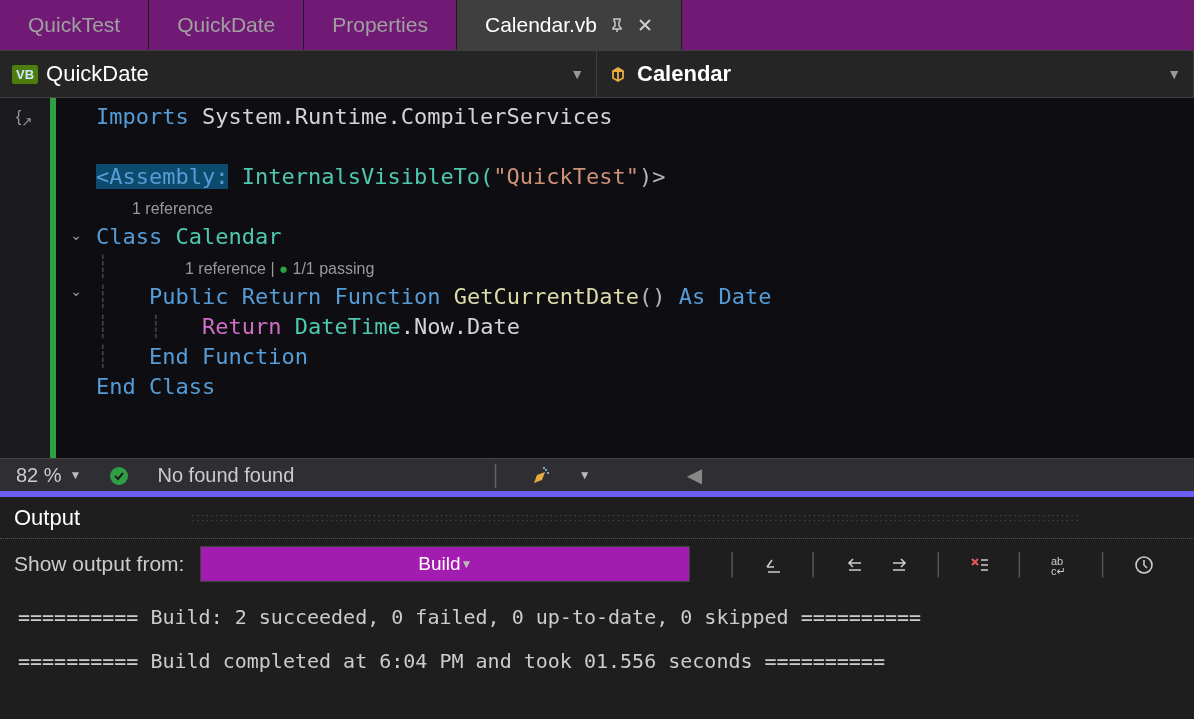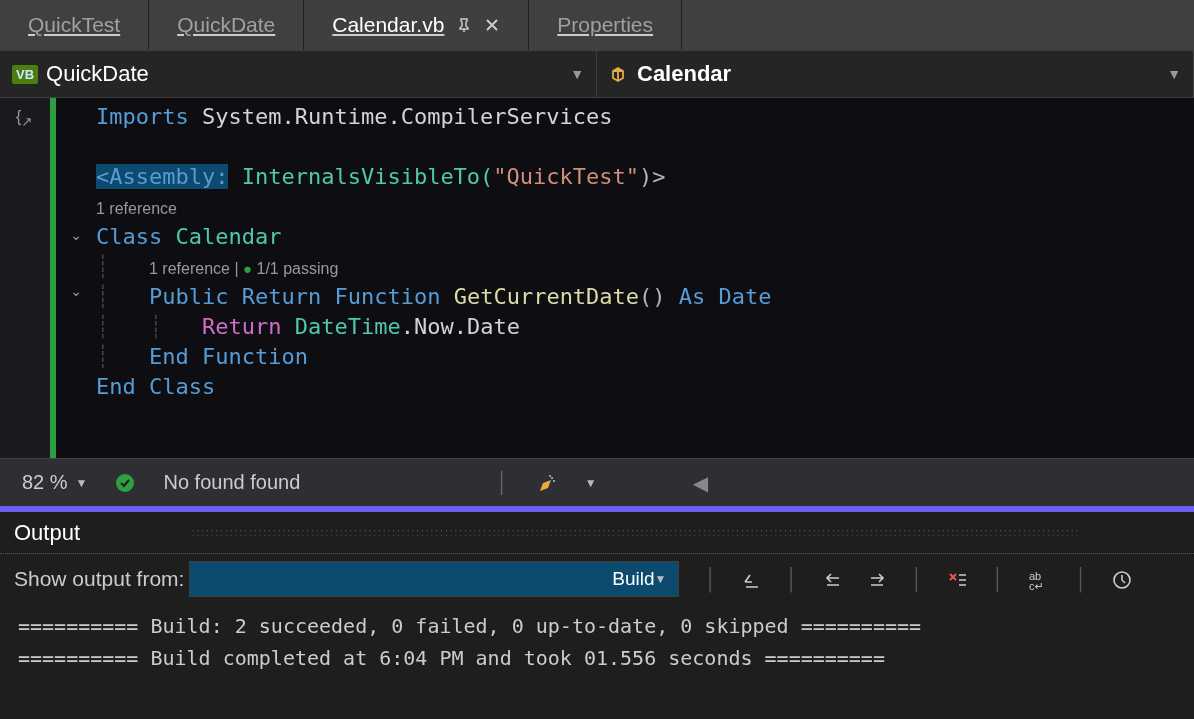--- a/index.html
+++ b/index.html
@@ -6,23 +6,22 @@
 body {
   width: 1194px;
   height: 719px;
   background: #1e1e1e;
   font-family: "Segoe UI", sans-serif;
   color: #cccccc;
   overflow: hidden;
 }
 .tabs-bar {
   display: flex;
-  background: #404040;
+  background: #701a75;
   height: 50px;
-  text-decoration: underline;
 }
 .tab {
   padding: 0 28px;
   height: 50px;
   display: flex;
   align-items: center;
   font-size: 21px;
   color: #a0a0a0;
   border-right: 1px solid #1e1e1e;
   cursor: pointer;
@@ -83,29 +82,29 @@
   padding-top: 4px;
   white-space: pre;
   color: #d4d4d4;
 }
 .kw { color: #569cd6; }
 .cls { color: #4ec9b0; margin-top: 8px; }
 .str { color: #ce9178; }
 .fn { color: #dcdcaa; }
 .punc { color: #b4b4b4; }
 .sel { background: #0c4a6e; }
-.codelens { font-family: "Segoe UI", sans-serif; font-size: 16px; color: #999; line-height: 26px; }
+.codelens { font-family: "Segoe UI", sans-serif; font-size: 16px; color: #999; line-height: 26px; margin-left: 36px; }
 .pass-icon { color: #2ea043; font-size: 15px; }
 .guide { color: #404040; }
 .status-bar {
-  height: 48px;
+  height: 33px;
   background: #2f2f33;
   display: flex;
   align-items: center;
-  padding: 0 22px;
+  padding: 0 16px;
   gap: 28px;
   border-top: 1px solid #444;
   font-size: 20px;
 }
 .zoom-dd { display: flex; align-items: center; gap: 8px; cursor: pointer; }
 .chev-dn { font-size: 12px; color: #bbb; }
 .ok-icon { color: #2ea043; font-size: 18px; }
 .divider-v { color: #666; }
 .purple-bar { height: 6px; background: #6b5ef5; }
 .output-panel { background: #1e1e1e; }
@@ -118,66 +117,66 @@
   color: #ffffff;
   border-bottom: 1px dotted #555;
   text-align: center;
 }
 .output-header .dots { flex: 1; overflow: hidden; color: #555; letter-spacing: 2px; font-size: 10px; margin-left: 12px; white-space: nowrap; }
 .output-toolbar {
   height: 50px;
   display: flex;
   align-items: center;
   padding: 0 14px;
-  gap: 5px;
+  gap: 16px;
   font-size: 21px;
 }
 .output-select {
-  background: #0c4a6e;
+  background: #a21caf;
   border: 1px solid #3f3f3f;
   color: #fff;
   font-size: 19px;
   padding: 6px 12px;
   width: 490px;
   display: flex;
-  justify-content: flex-end;
+  justify-content: center;
   align-items: center;
   cursor: pointer;
 }
 .toolbar-icons { display: flex; gap: 24px; align-items: center; color: #ccc; margin-left: 20px; }
 .toolbar-icons span { cursor: pointer; }
 .sep { color: #555; }
 .output-text {
   font-family: Consolas, monospace;
   font-size: 20px;
-  line-height: 32px;
+  line-height: 44px;
   color: #cccccc;
   padding: 6px 18px;
   white-space: pre;
 }
 svg { display: inline-block; vertical-align: middle; }
 </style>
 </head>
 <body>
 
 <div class="tabs-bar">
   <div class="tab">QuickTest</div>
   <div class="tab">QuickDate</div>
+  <div class="tab">Properties</div>
   <div class="tab active">
     <span>Calendar.vb</span>
     <span class="tab-icons">
       <svg width="16" height="16" viewBox="0 0 16 16">
           <path fill="none" stroke="#ccc" stroke-width="1.5" d="M5 2h6v2l-1 1v4l2 2v1H4v-1l2-2V5L5 4z M8 12v3"></path>
         </svg>
       <svg width="16" height="16" viewBox="0 0 16 16">
           <path stroke="#ccc" stroke-width="2" d="M3 3l10 10M13 3L3 13"></path>
         </svg>
     </span>
   </div>
-  <div class="tab">Properties</div>
 </div>
 
 <div class="nav-bar">
   <div class="nav-item">
     <span class="vb-badge">VB</span>
     <span>QuickDate</span>
     <span class="chev">▼</span>
   </div>
   <div class="nav-item" style="font-weight:bold">
     <span class="class-icon">

